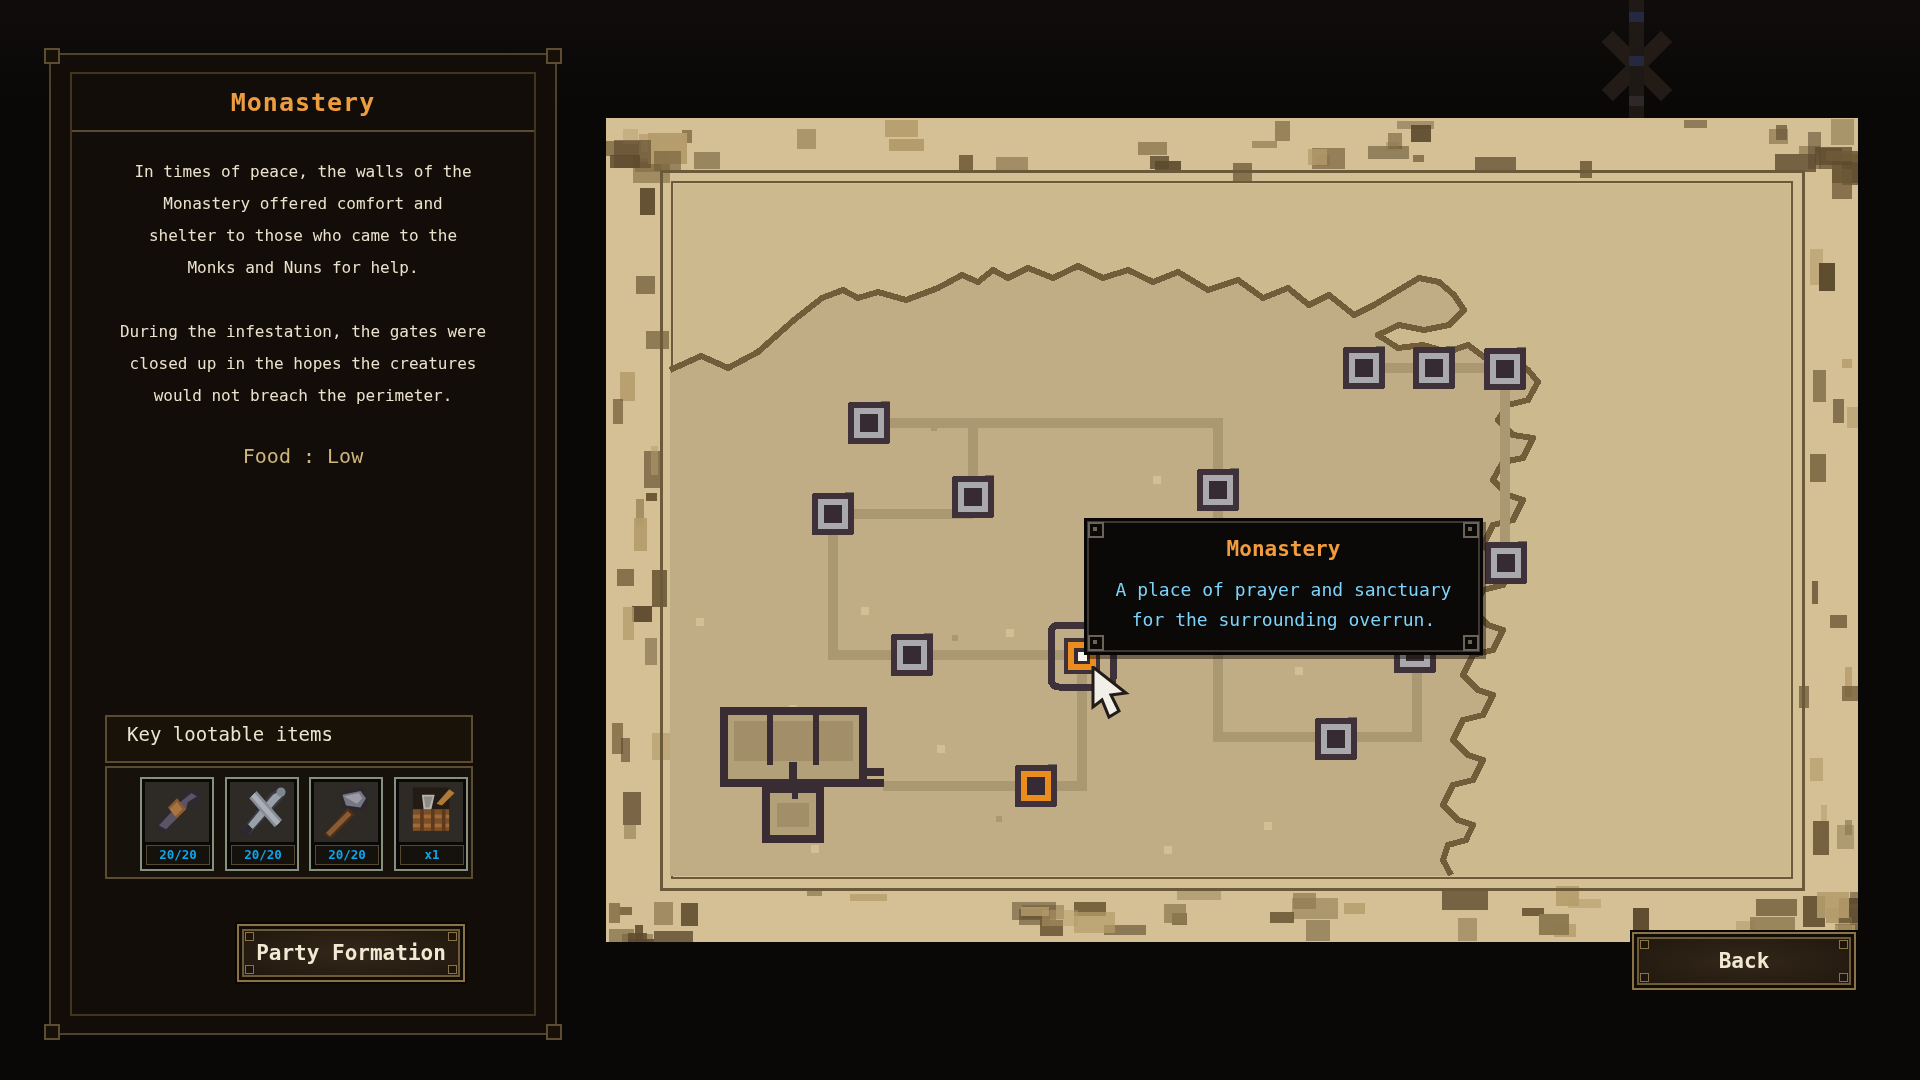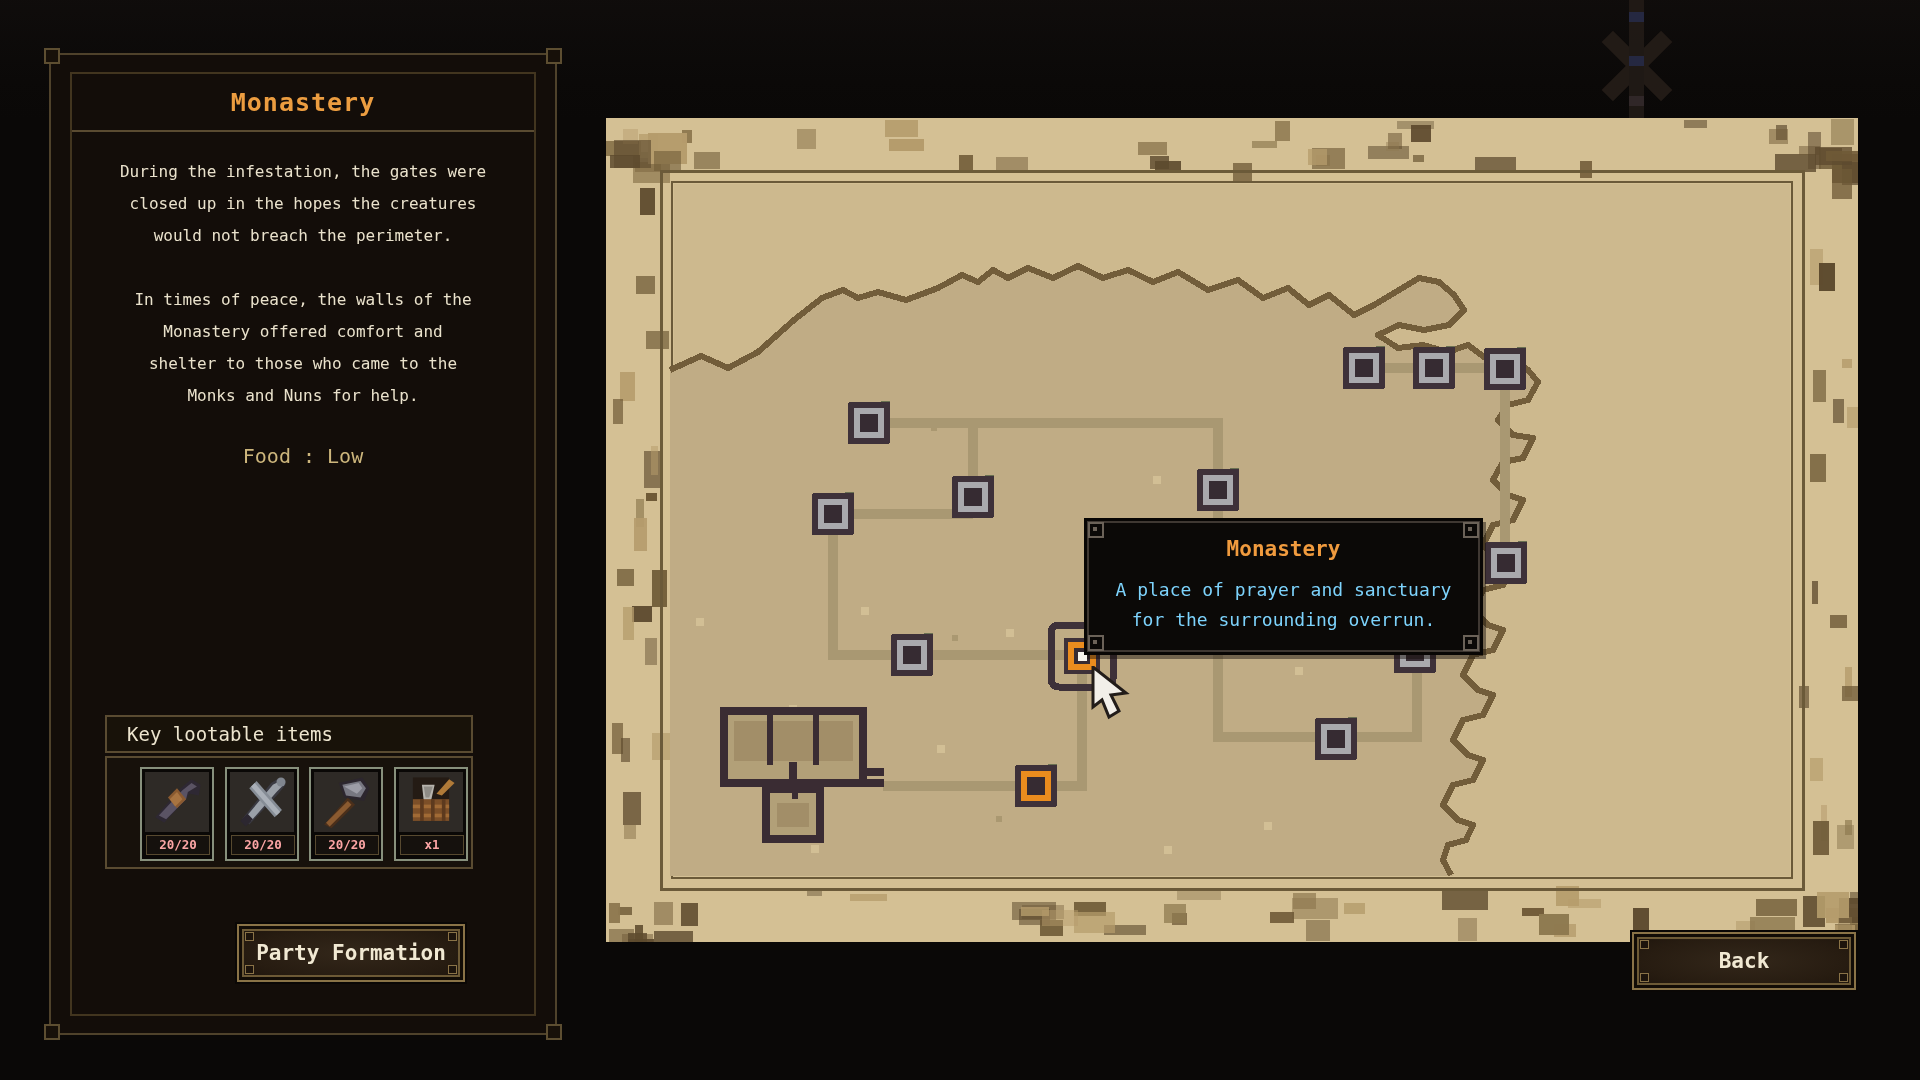--- a/index.html
+++ b/index.html
@@ -22,29 +22,29 @@
   .panel-inner{position:absolute;left:19px;top:17px;width:466px;height:944px;
     border:2px solid #42351f;box-sizing:border-box;}
   .panel-title{margin:0;padding:14px 0 13px 0;text-align:center;
     color:#ec9d40;font-size:25px;font-weight:bold;letter-spacing:1px;
     border-bottom:2px solid #5a4b31;}
   .panel-text{padding:24px 26px 0 26px;text-align:center;color:#eae2cc;font-size:16px;line-height:32px;}
   .panel-text .para{margin:0 0 32px 0;}
   .food{margin-top:12px;color:#cdb67c;font-size:20px;text-align:center;}
   .loot-box{position:absolute;left:54px;top:660px;width:368px;}
   .loot-header{border:2px solid #5a4b31;background:#181209;box-sizing:border-box;
-    padding:6px 0 6px 20px;color:#ece4ce;font-size:19px;}
+    padding:6px 0 16px 20px;color:#ece4ce;font-size:19px;}
   .loot-items{margin-top:3px;border:2px solid #5a4b31;background:#17110b;box-sizing:border-box;
     height:113px;position:relative;}
   .slot{position:absolute;top:9px;width:74px;height:94px;background:#0a0806;
     border:2px solid #87907c;box-sizing:border-box;}
   .slot .iconwrap{position:absolute;left:3px;top:3px;width:64px;height:60px;background:#2e2a26;}
   .slot .iconwrap svg{position:absolute;left:3px;top:0px;}
   .slot .count{position:absolute;left:4px;bottom:4px;width:62px;height:18px;
-    background:#15110d;border:1px solid #57492f;color:#fca5a5;font-size:12.5px;font-weight:bold;
+    background:#15110d;border:1px solid #57492f;color:#0ea5e9;font-size:12.5px;font-weight:bold;
     text-align:center;line-height:17px;}
   
   .ornate-btn{position:absolute;box-sizing:border-box;cursor:pointer;
     background:radial-gradient(ellipse at center,#33271a 0%,#271c11 65%,#1d140c 100%);
     border:2px solid #8a7347;
     box-shadow:inset 0 0 0 3px #120c06, inset 0 0 0 5px #6d5a36, 0 0 0 2px #0a0705;
     color:#f1e9d3;font-size:21px;text-align:center;
     display:flex;align-items:center;justify-content:center;font-weight:bold;}
   .ornate-btn .dot{position:absolute;width:7px;height:7px;border:1px solid #8a7347;background:#1d140c;}
   .ornate-btn .d-tl{left:6px;top:6px}.ornate-btn .d-tr{right:6px;top:6px}
@@ -84,27 +84,27 @@
 </svg>
 
 <div class="panel">
   <div class="corner c-tl"></div>
   <div class="corner c-tr"></div>
   <div class="corner c-bl"></div>
   <div class="corner c-br"></div>
   <div class="panel-inner">
     <h1 class="panel-title">Monastery</h1>
     <div class="panel-text" id="panel-paragraphs">
-        <div class="para" style="white-space: pre-line;">During the infestation, the gates were
-closed up in the hopes the creatures
-would not breach the perimeter.</div>
         <div class="para" style="white-space: pre-line;">In times of peace, the walls of the
 Monastery offered comfort and
 shelter to those who came to the
 Monks and Nuns for help.</div>
+        <div class="para" style="white-space: pre-line;">During the infestation, the gates were
+closed up in the hopes the creatures
+would not breach the perimeter.</div>
       </div>
     <div class="food">Food : Low</div>
   </div>
 
   <div class="loot-box">
     <div class="loot-header">Key lootable items</div>
     <div class="loot-items">
 
       <div class="slot" style="left:33px">
         <div class="iconwrap">

